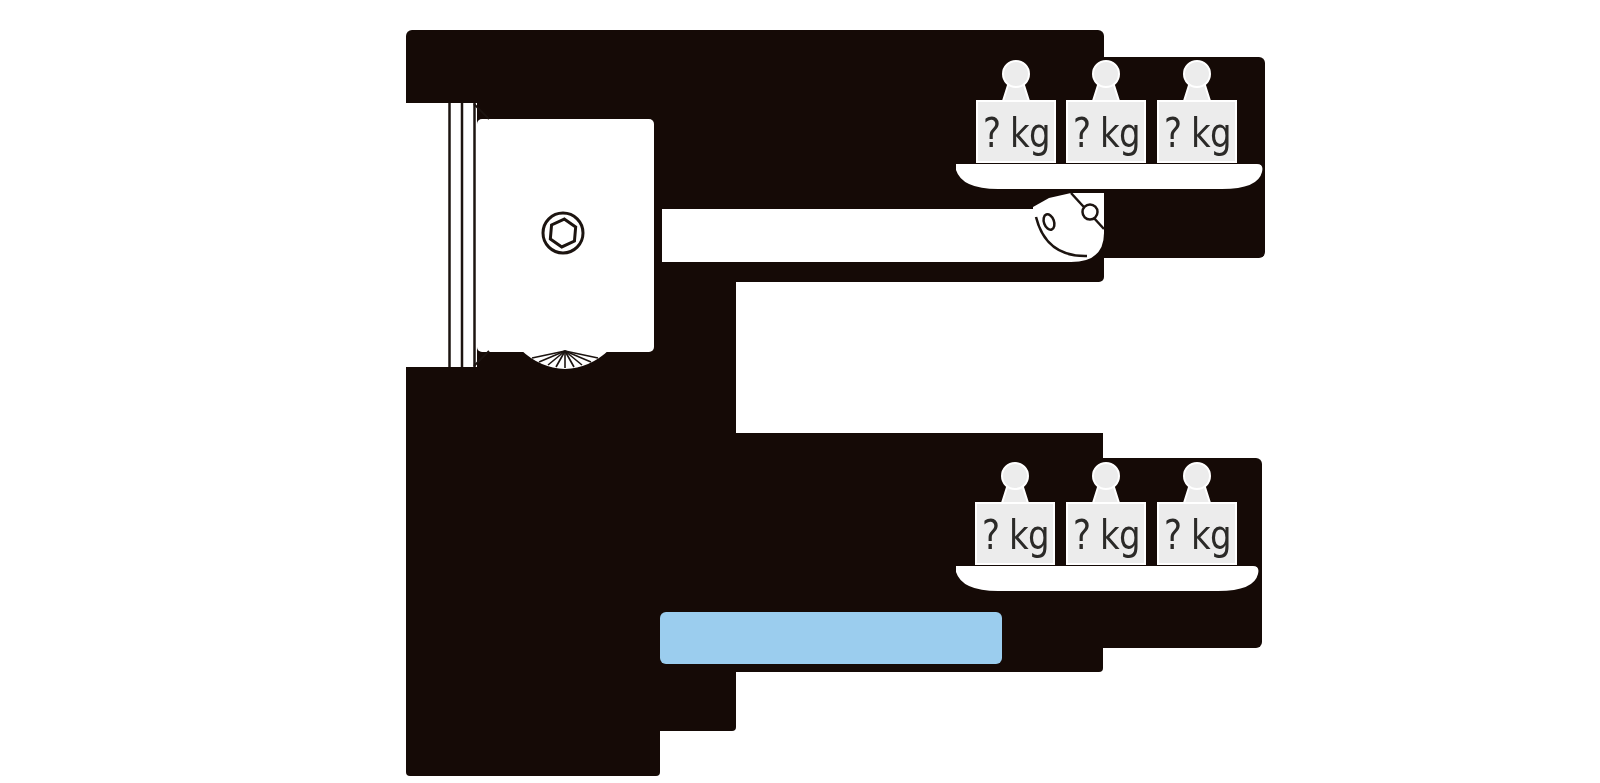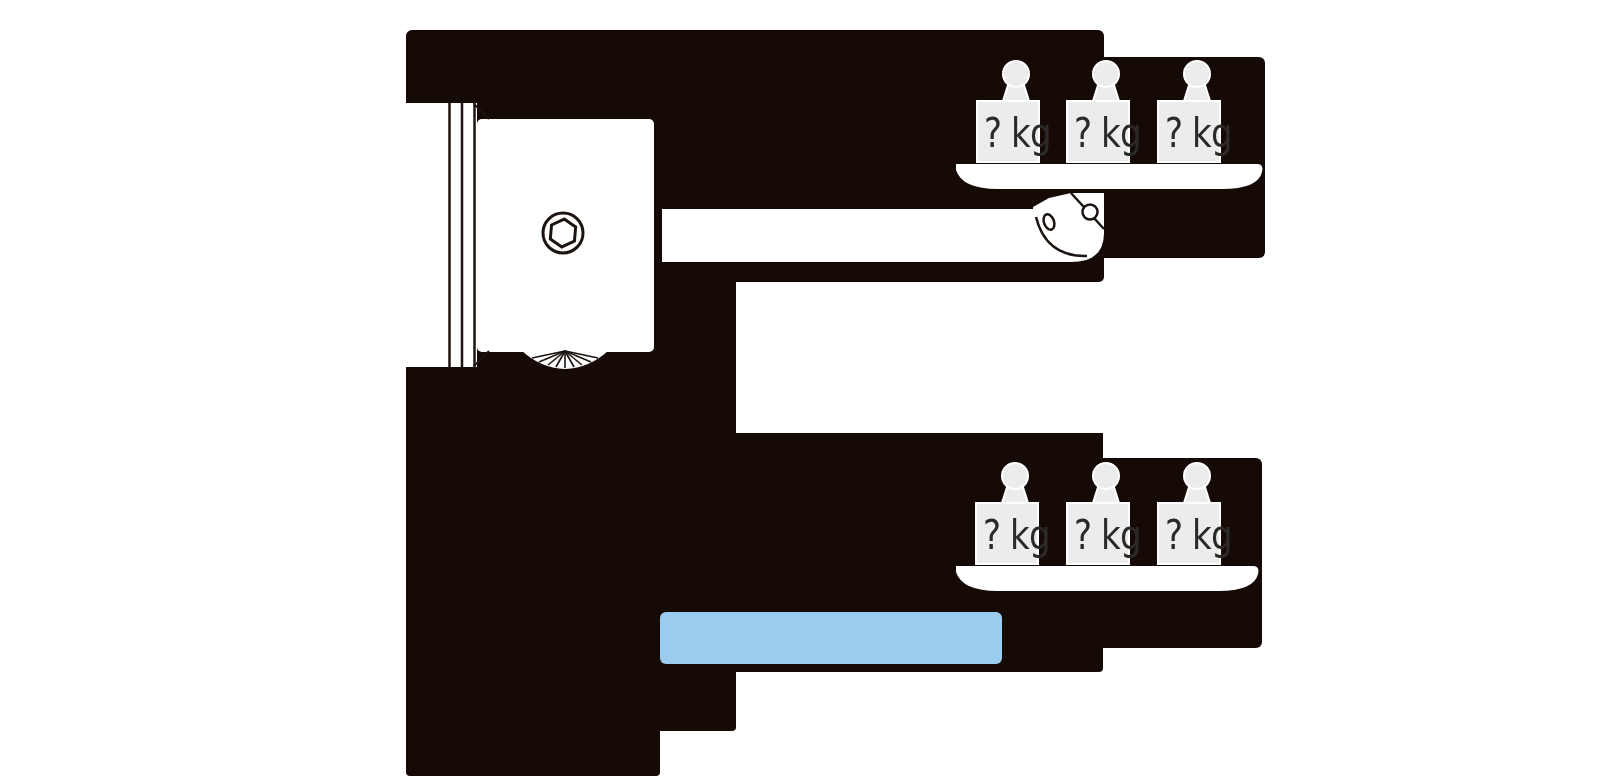--- a/index.html
+++ b/index.html
@@ -13,23 +13,23 @@
   #mask-top-band{left:406px;top:30px;width:698px;height:179px;border-radius:6px 6px 0 0;}
   #mask-right-panel{left:1104px;top:57px;width:161px;height:201px;border-radius:0 6px 6px 0;}
   #mask-under-rod{left:406px;top:209px;width:698px;height:73px;border-radius:0 0 5px 0;}
   #mask-left-column{left:406px;top:282px;width:254px;height:494px;border-radius:0 0 4px 4px;}
   #mask-mid-column{left:660px;top:282px;width:76px;height:449px;border-radius:0 0 4px 0;}
   #mask-bottom-middle{left:736px;top:433px;width:367px;height:239px;border-radius:0 0 4px 0;}
   #mask-bottom-right{left:1103px;top:458px;width:159px;height:190px;border-radius:0 6px 6px 0;}
   #drawing{position:absolute;left:0;top:0;pointer-events:none;}
   .paper{fill:#ffffff;}
   .ink{stroke:var(--outline);}
-  .weight-body{position:absolute;width:64px;height:63px;background:var(--weight-fill);
+  .weight-body{position:absolute;width:80px;height:63px;background:var(--weight-fill);
                border:2px solid #ffffff;box-sizing:border-box;display:flex;
-               align-items:center;}
+               align-items:center;justify-content:center;}
   .weight-label{font-size:40px;color:var(--weight-text);transform:scaleX(.85);
                 letter-spacing:-1px;white-space:nowrap;line-height:1;padding-top:2px;}
   #highlight-bar{position:absolute;left:660px;top:612px;width:342px;height:52px;
                  background:var(--highlight-bar);border-radius:6px;}
 </style>
 </head>
 <body>
 
 <div id="stage">
 

